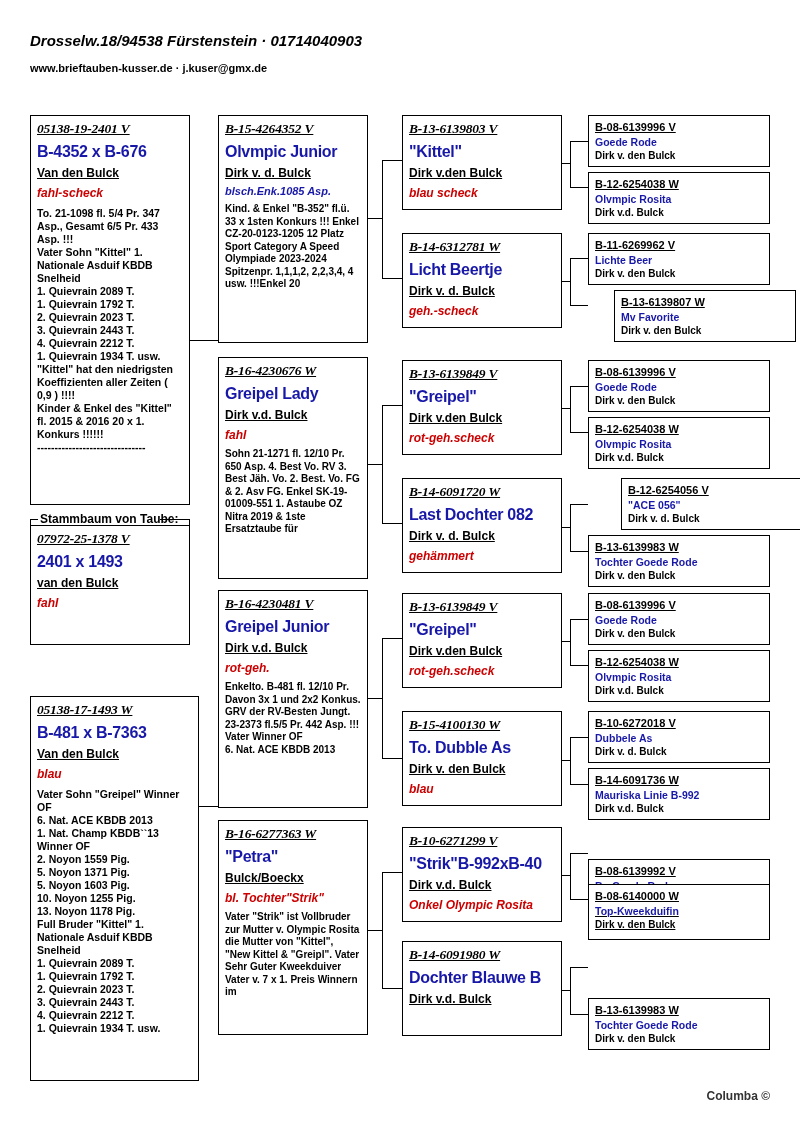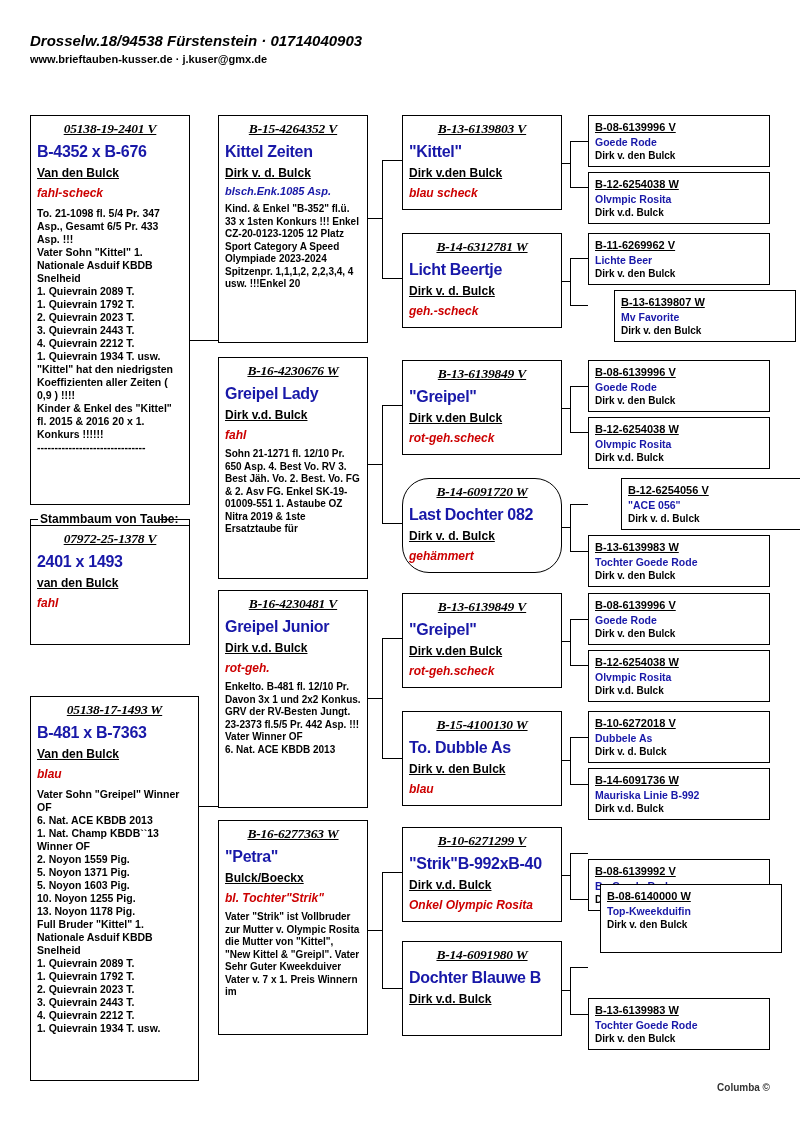--- a/index.html
+++ b/index.html
@@ -37,41 +37,40 @@
     font-family: "Liberation Sans", sans-serif;
     font-style: italic;
     font-weight: bold;
     font-size: 15px;
     margin-top: 14px;
   }
   .hdr-web {
     font-family: "Liberation Sans", sans-serif;
     font-weight: bold;
     font-size: 11px;
-    margin-top: 4px;
+    margin-top: 13px;
   }
   
   .box {
     position: absolute;
     border: 1px solid #000;
     background: #fff;
     box-sizing: border-box;
     padding: 5px 6px 5px 6px;
     overflow: hidden;
   }
   .ring {
     font-family: "Liberation Serif", serif;
     font-weight: bold;
     font-style: italic;
     font-size: 13.5px;
     text-decoration: underline;
     color: #000;
     white-space: nowrap;
     letter-spacing: -.2px;
-    text-align: center;
   }
   .ring-sm {
     font-family: "Liberation Sans", sans-serif;
     font-weight: bold;
     font-size: 11px;
     text-decoration: underline;
     color: #000;
     white-space: nowrap;
   }
   .name-blue {
@@ -144,22 +143,22 @@
     position: absolute;
     font-size: 12px;
     font-weight: bold;
     background: #fff;
     padding: 0 4px;
     white-space: nowrap;
   }
   .footer {
     position: absolute;
     right: 30px;
-    bottom: 36px;
-    font-size: 10px;
+    bottom: 26px;
+    font-size: 12px;
     font-weight: bold;
     color: #333;
   }
 </style>
 </head>
 <body>
 
 <div class="page">
 
   <div class="header">
@@ -280,21 +279,21 @@
 1. Quievrain 2089 T.
 1. Quievrain 1792 T.
 2. Quievrain 2023 T.
 3. Quievrain 2443 T.
 4. Quievrain 2212 T.
 1. Quievrain 1934 T. usw.</div>
   </div>
 
   <div class="box" style="left:218px;top:115px;width:150px;height:228px;">
     <div class="ring">B-15-4264352 V</div>
-    <div class="name-blue">Kittel Zeiten</div>
+    <div class="name-blue">Olvmpic Junior</div>
     <div class="owner">Dirk v. d. Bulck</div>
     <div class="colour-blue">blsch.Enk.1085 Asp.</div>
     <div class="notes-small">Kind. &amp; Enkel "B-352" fl.ü. 33 x 1sten Konkurs !!! Enkel CZ-20-0123-1205  12 Platz Sport Category A Speed Olympiade  2023-2024 Spitzenpr. 1,1,1,2, 2,2,3,4, 4 usw. !!!Enkel 20</div>
   </div>
 
   <div class="box" style="left:218px;top:357px;width:150px;height:222px;">
     <div class="ring">B-16-4230676 W</div>
     <div class="name-blue">Greipel Lady</div>
     <div class="owner">Dirk v.d. Bulck</div>
     <div class="colour">fahl</div>
@@ -330,21 +329,21 @@
     <div class="name-blue">Licht Beertje</div>
     <div class="owner">Dirk v. d. Bulck</div>
     <div class="colour">geh.-scheck</div>
   </div>
   <div class="box" style="left:402px;top:360px;width:160px;height:95px;">
     <div class="ring">B-13-6139849 V</div>
     <div class="name-blue">"Greipel"</div>
     <div class="owner">Dirk v.den Bulck</div>
     <div class="colour">rot-geh.scheck</div>
   </div>
-  <div class="box" style="left:402px;top:478px;width:160px;height:95px;border-radius:27px;">
+  <div class="box" style="left:402px;top:478px;width:160px;height:95px;">
     <div class="ring">B-14-6091720 W</div>
     <div class="name-blue">Last Dochter 082</div>
     <div class="owner">Dirk v. d. Bulck</div>
     <div class="colour">gehämmert</div>
   </div>
   <div class="box" style="left:402px;top:593px;width:160px;height:95px;">
     <div class="ring">B-13-6139849 V</div>
     <div class="name-blue">"Greipel"</div>
     <div class="owner">Dirk v.den Bulck</div>
     <div class="colour">rot-geh.scheck</div>
@@ -426,21 +425,21 @@
   <div class="box" style="left:588px;top:768px;width:182px;height:52px;">
     <div class="ring-sm">B-14-6091736 W</div>
     <div class="name-blue-sm">Mauriska Linie B-992</div>
     <div class="owner-sm">Dirk v.d. Bulck</div>
   </div>
   <div class="box" style="left:588px;top:827px;width:182px;height:52px;margin-top:32px;">
     <div class="ring-sm">B-08-6139992 V</div>
     <div class="name-blue-sm">Br. Goede Rode</div>
     <div class="owner-sm">Dirk v. den Bulck</div>
   </div>
-  <div class="box" style="left:600px;top:884px;width:182px;height:69px;">
+  <div class="box" style="left:588px;top:884px;width:182px;height:56px;text-decoration:underline;">
     <div class="ring-sm">B-08-6140000 W</div>
     <div class="name-blue-sm">Top-Kweekduifin</div>
     <div class="owner-sm">Dirk v. den Bulck</div>
   </div>
   <div class="box" style="left:588px;top:998px;width:182px;height:52px;">
     <div class="ring-sm">B-13-6139983 W</div>
     <div class="name-blue-sm">Tochter Goede Rode</div>
     <div class="owner-sm">Dirk v. den Bulck</div>
   </div>
 

